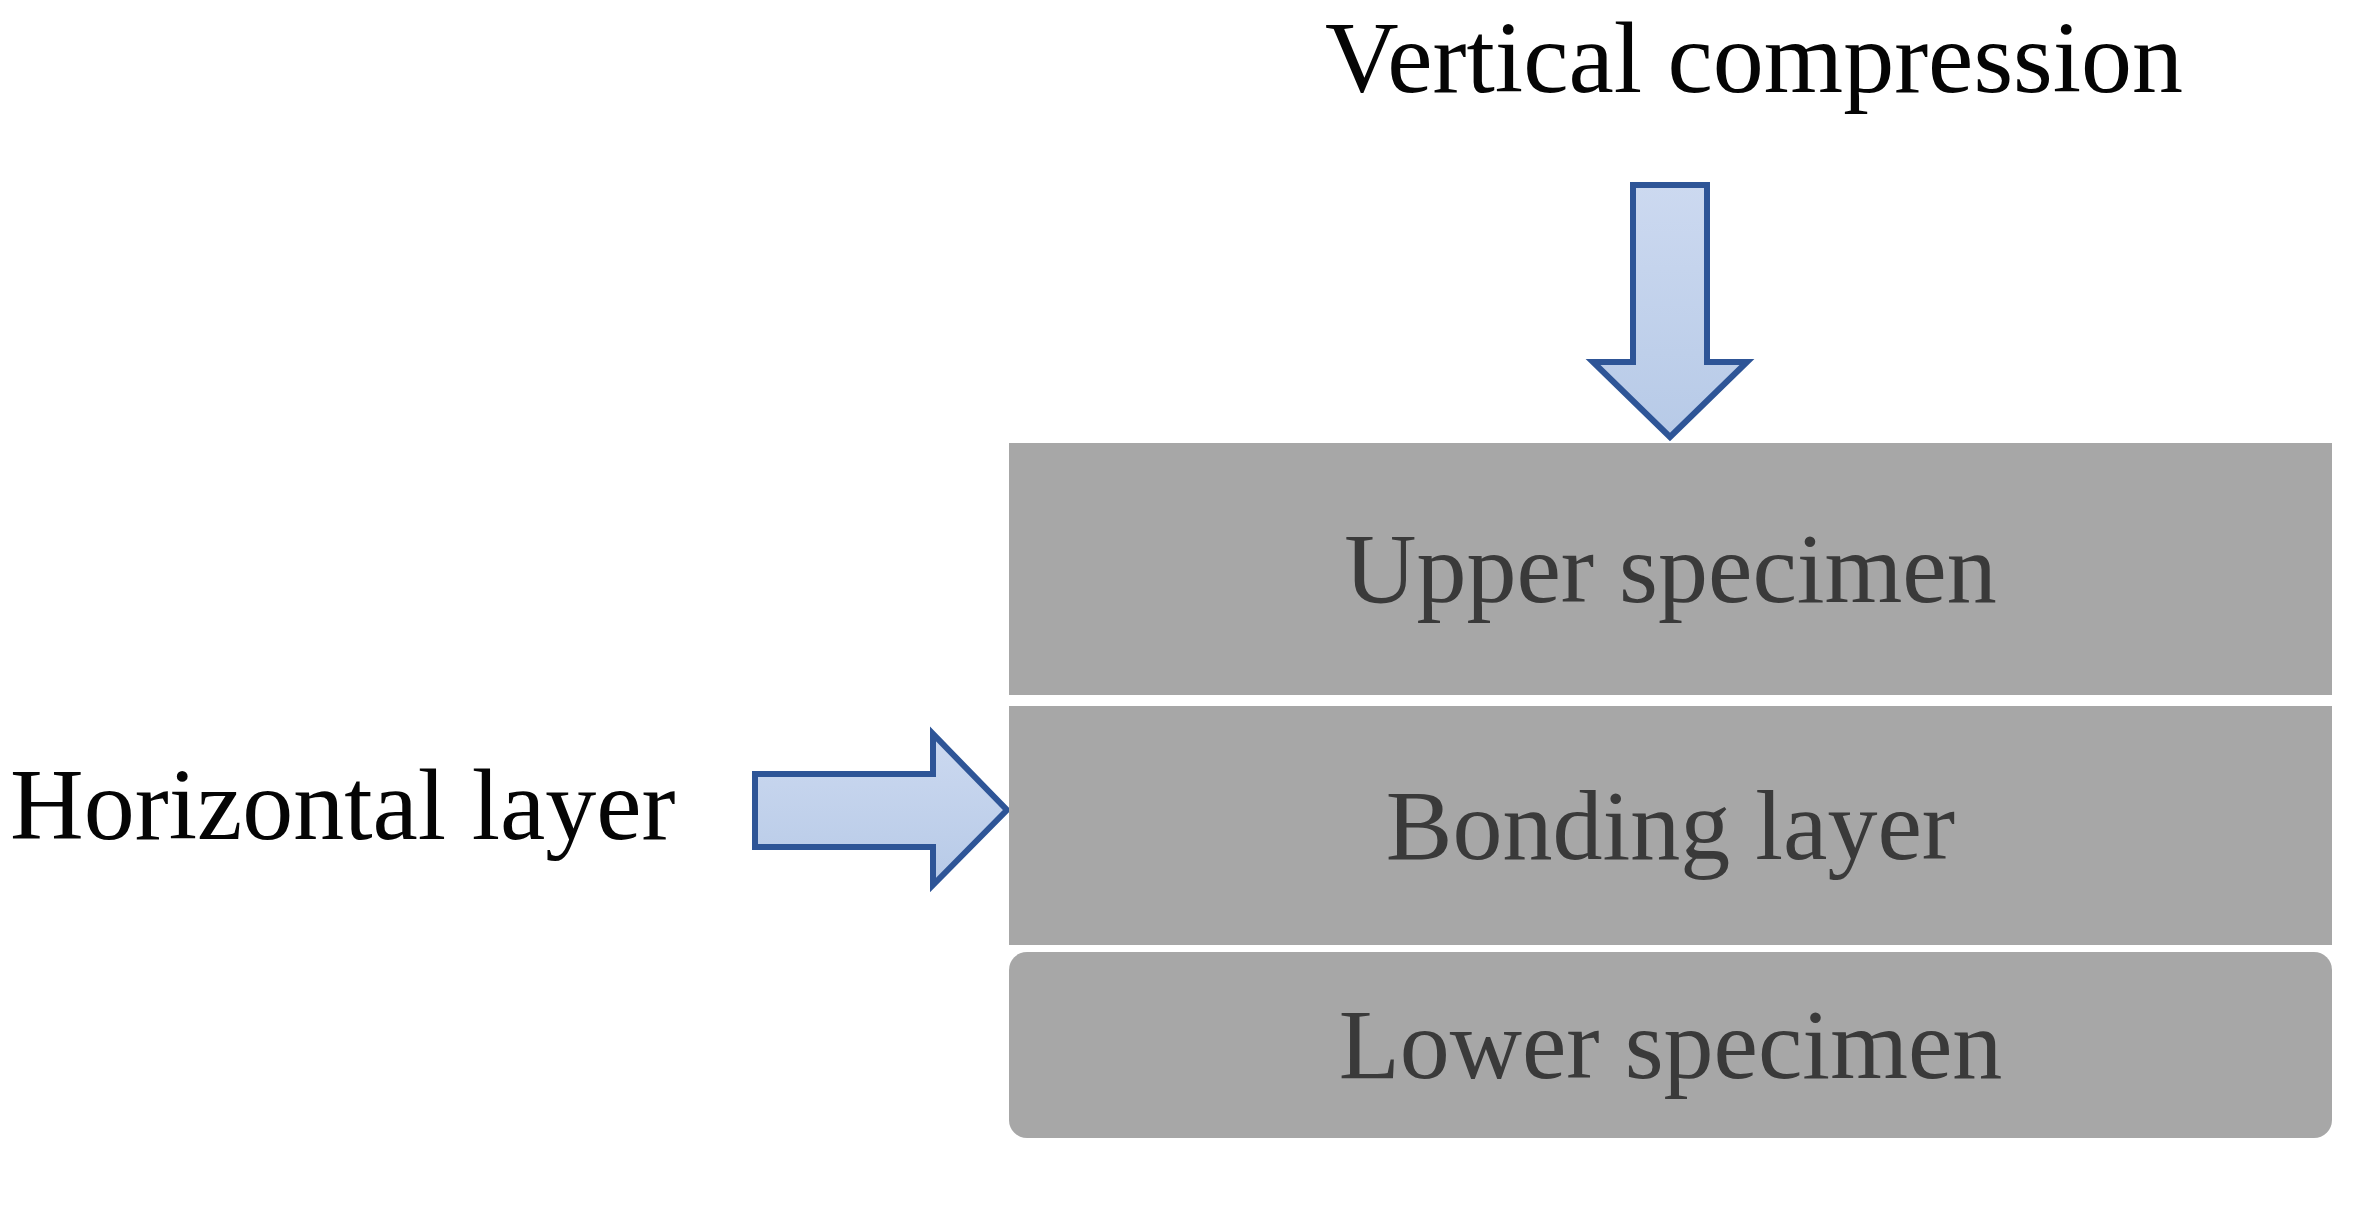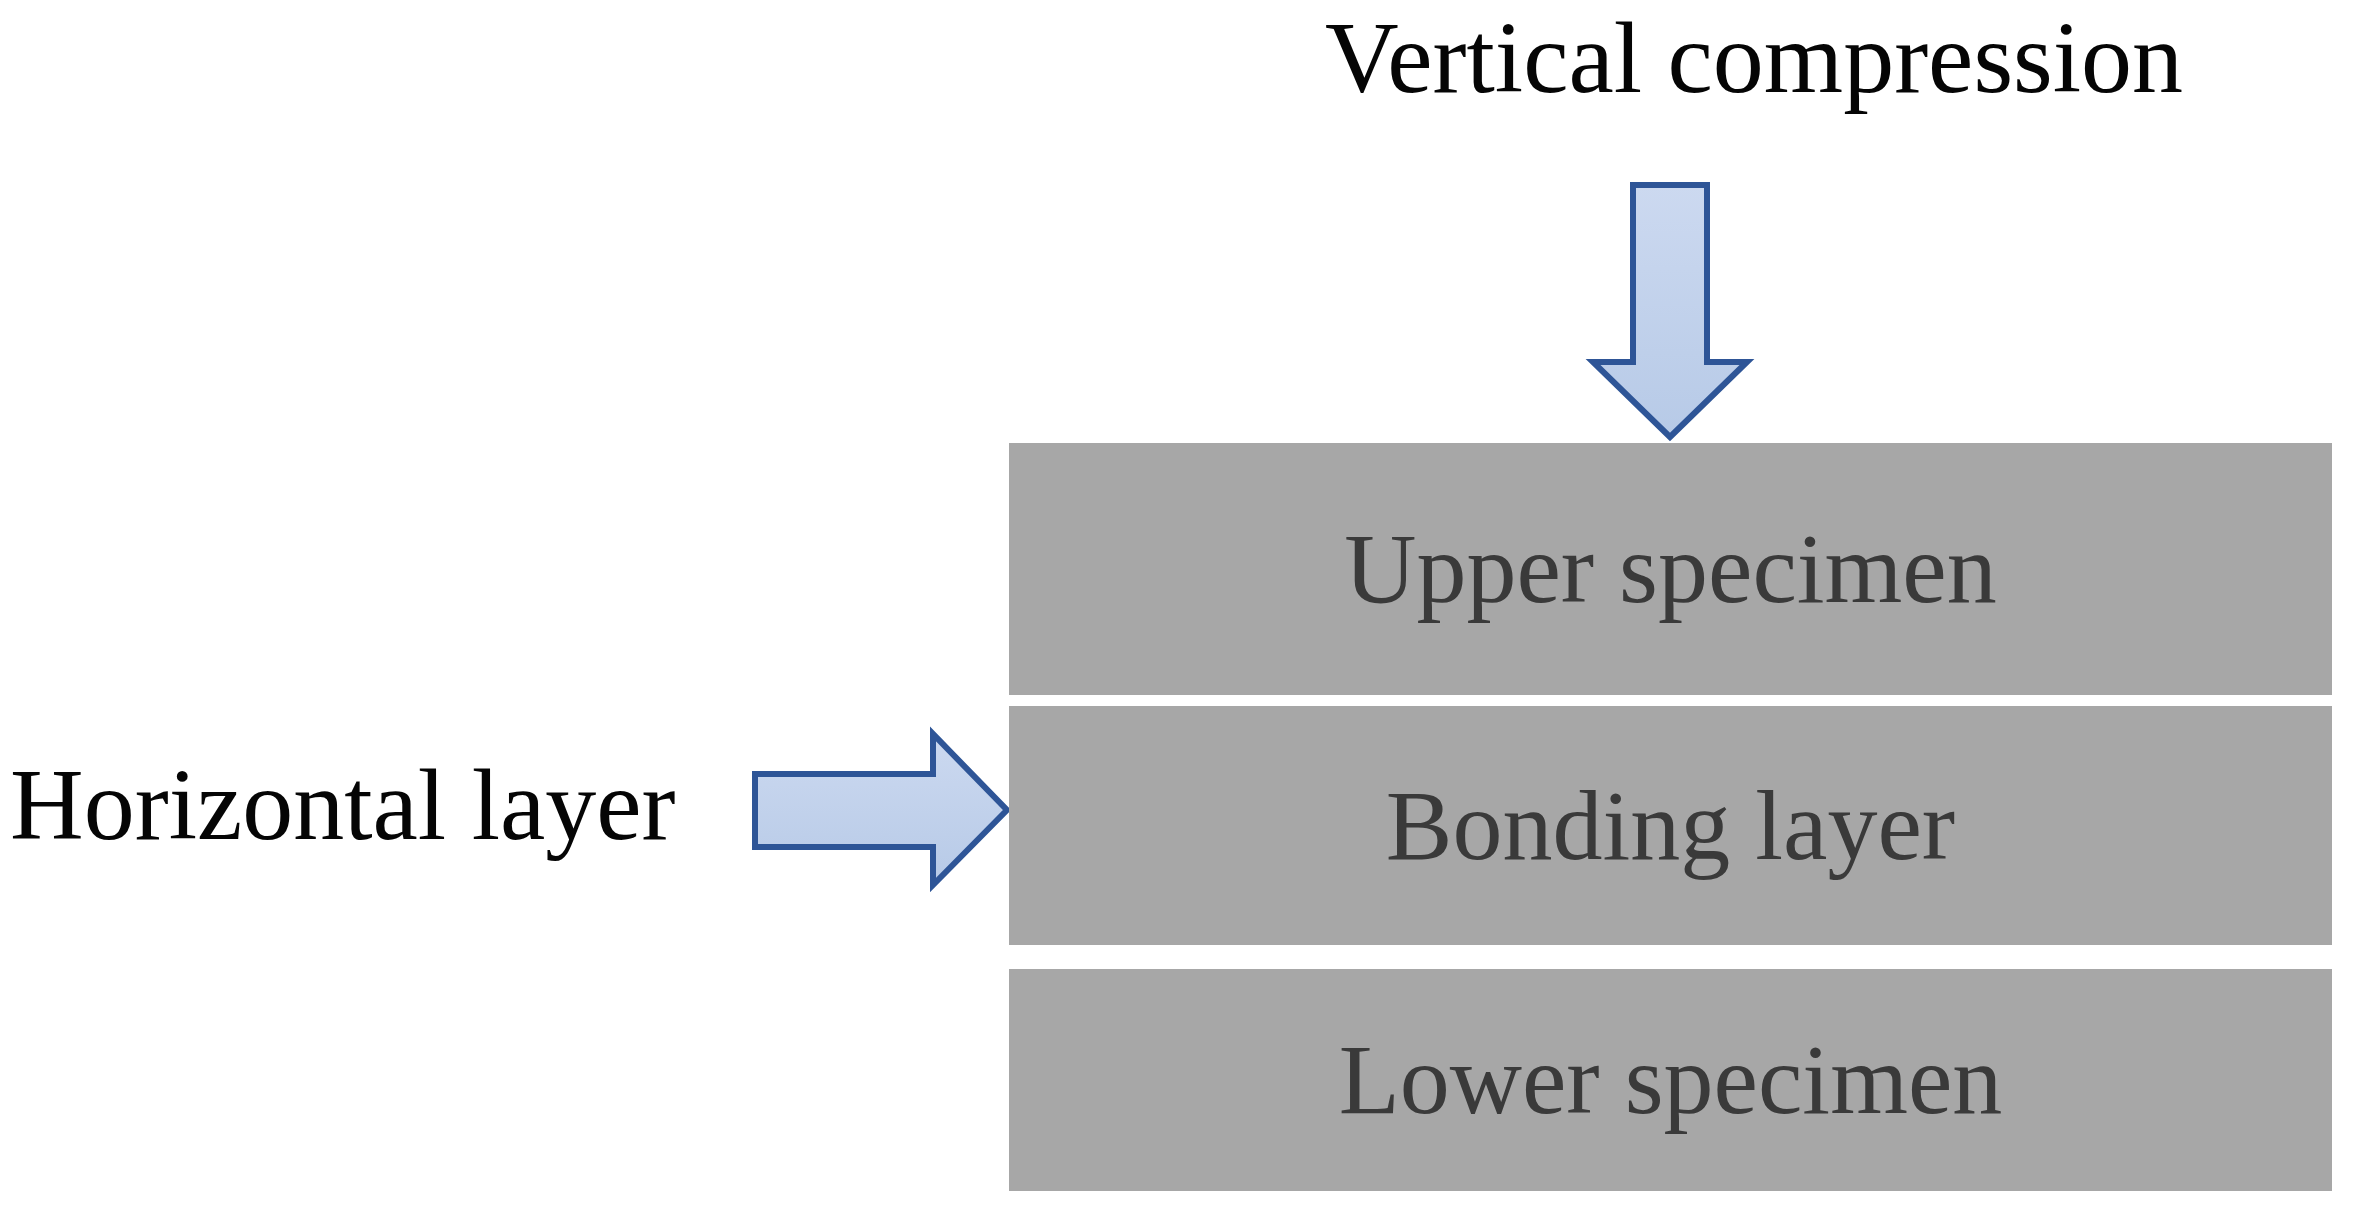--- a/index.html
+++ b/index.html
@@ -43,22 +43,22 @@
     width: 1323px;
   }
   .layer {
     width: 100%;
     background: var(--layer-fill, #a7a7a7);
     display: flex;
     align-items: center;
     justify-content: center;
   }
   .layer-upper   { height: 252px; margin-bottom: 11px; }
-  .layer-bonding { height: 239px; margin-bottom: 24px; }
-  .layer-lower   { height: 222px; }
+  .layer-bonding { height: 239px; margin-bottom: 7px; }
+  .layer-lower   { height: 186px; border-radius: 18px; }
   .layer-text {
     font-size: 100px;
     line-height: 1;
     color: var(--layer-text, #3a3a3a);
     white-space: nowrap;
   }
 
   
   .arrow-svg {
     position: absolute;

